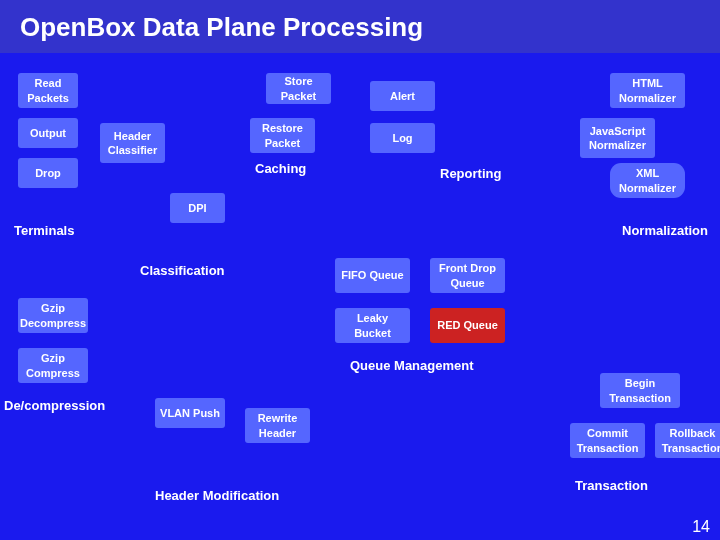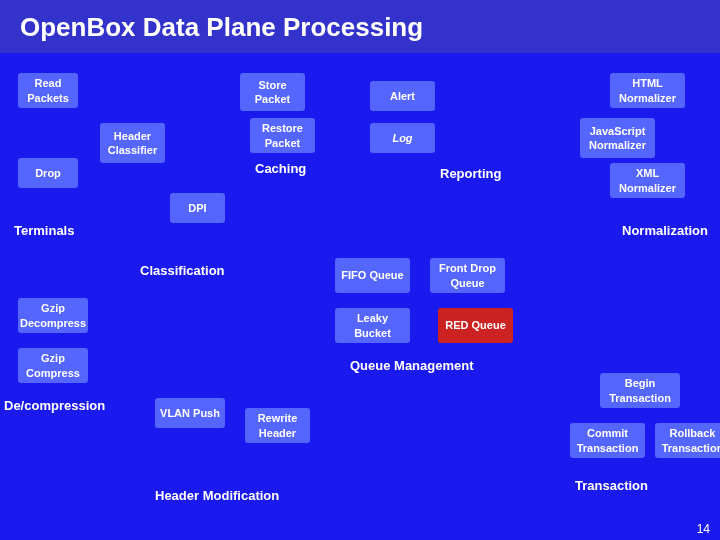--- a/index.html
+++ b/index.html
@@ -39,57 +39,57 @@
       border-radius: 3px;
       display: flex;
       align-items: center;
       justify-content: center;
       padding: 4px;
       line-height: 1.3;
     }
 
     .box-red {
       background: #cc2222;
-      margin-left: 8px;
     }
 
     .section-label {
       position: absolute;
       color: white;
       font-size: 13px;
       font-weight: bold;
       text-align: center;
     }
 
     .page-num {
       position: absolute;
       color: white;
-      font-size: 12px;
+      font-size: 16px;
       bottom: 4px;
       right: 10px;
     }
   </style>
 </head>
 <body>
 
 <div class="title-bar">
   <h1>OpenBox Data Plane Processing</h1>
 </div>
 
 <div class="main-content" id="main-content">
 <div class="box" style="left: 18px; top: 10px; width: 60px; height: 35px;">Read<br>Packets</div>
+    <div class="box" style="left: 18px; top: 55px; width: 60px; height: 30px;">Output</div>
     <div class="box" style="left: 18px; top: 95px; width: 60px; height: 30px;">Drop</div>
     <div class="box" style="left: 100px; top: 60px; width: 65px; height: 40px;">Header<br>Classifier</div>
-    <div class="box" style="left: 240px; top: 10px; width: 65px; height: 38px;">Store<br>Packet</div>
+    <div class="box" style="left: 266px; top: 10px; width: 65px; height: 31px;">Store<br>Packet</div>
     <div class="box" style="left: 250px; top: 55px; width: 65px; height: 35px;">Restore<br>Packet</div>
     <div class="box" style="left: 370px; top: 18px; width: 65px; height: 30px;">Alert</div>
-    <div class="box" style="left: 370px; top: 60px; width: 65px; height: 30px; font-style: italic;">Log</div>
+    <div class="box" style="left: 370px; top: 60px; width: 65px; height: 30px;">Log</div>
     <div class="box" style="left: 610px; top: 10px; width: 75px; height: 35px;">HTML<br>Normalizer</div>
     <div class="box" style="left: 580px; top: 55px; width: 75px; height: 40px;">JavaScript<br>Normalizer</div>
-    <div class="box" style="left: 610px; top: 100px; width: 75px; height: 35px;">XML<br>Normalizer</div>
+    <div class="box" style="left: 610px; top: 100px; width: 75px; height: 35px; border-radius: 11px;">XML<br>Normalizer</div>
     <div class="box" style="left: 170px; top: 130px; width: 55px; height: 30px;">DPI</div>
     <div class="box" style="left: 335px; top: 195px; width: 75px; height: 35px;">FIFO Queue</div>
     <div class="box" style="left: 430px; top: 195px; width: 75px; height: 35px;">Front Drop<br>Queue</div>
     <div class="box" style="left: 335px; top: 245px; width: 75px; height: 35px;">Leaky<br>Bucket</div>
     <div class="box box-red" style="left: 430px; top: 245px; width: 75px; height: 35px;">RED Queue</div>
     <div class="box" style="left: 18px; top: 235px; width: 70px; height: 35px;">Gzip<br>Decompress</div>
     <div class="box" style="left: 18px; top: 285px; width: 70px; height: 35px;">Gzip<br>Compress</div>
     <div class="box" style="left: 155px; top: 335px; width: 70px; height: 30px; text-align: right;">VLAN Push</div>
     <div class="box" style="left: 245px; top: 345px; width: 65px; height: 35px;">Rewrite<br>Header</div>
     <div class="box" style="left: 600px; top: 310px; width: 80px; height: 35px;">Begin<br>Transaction</div>

